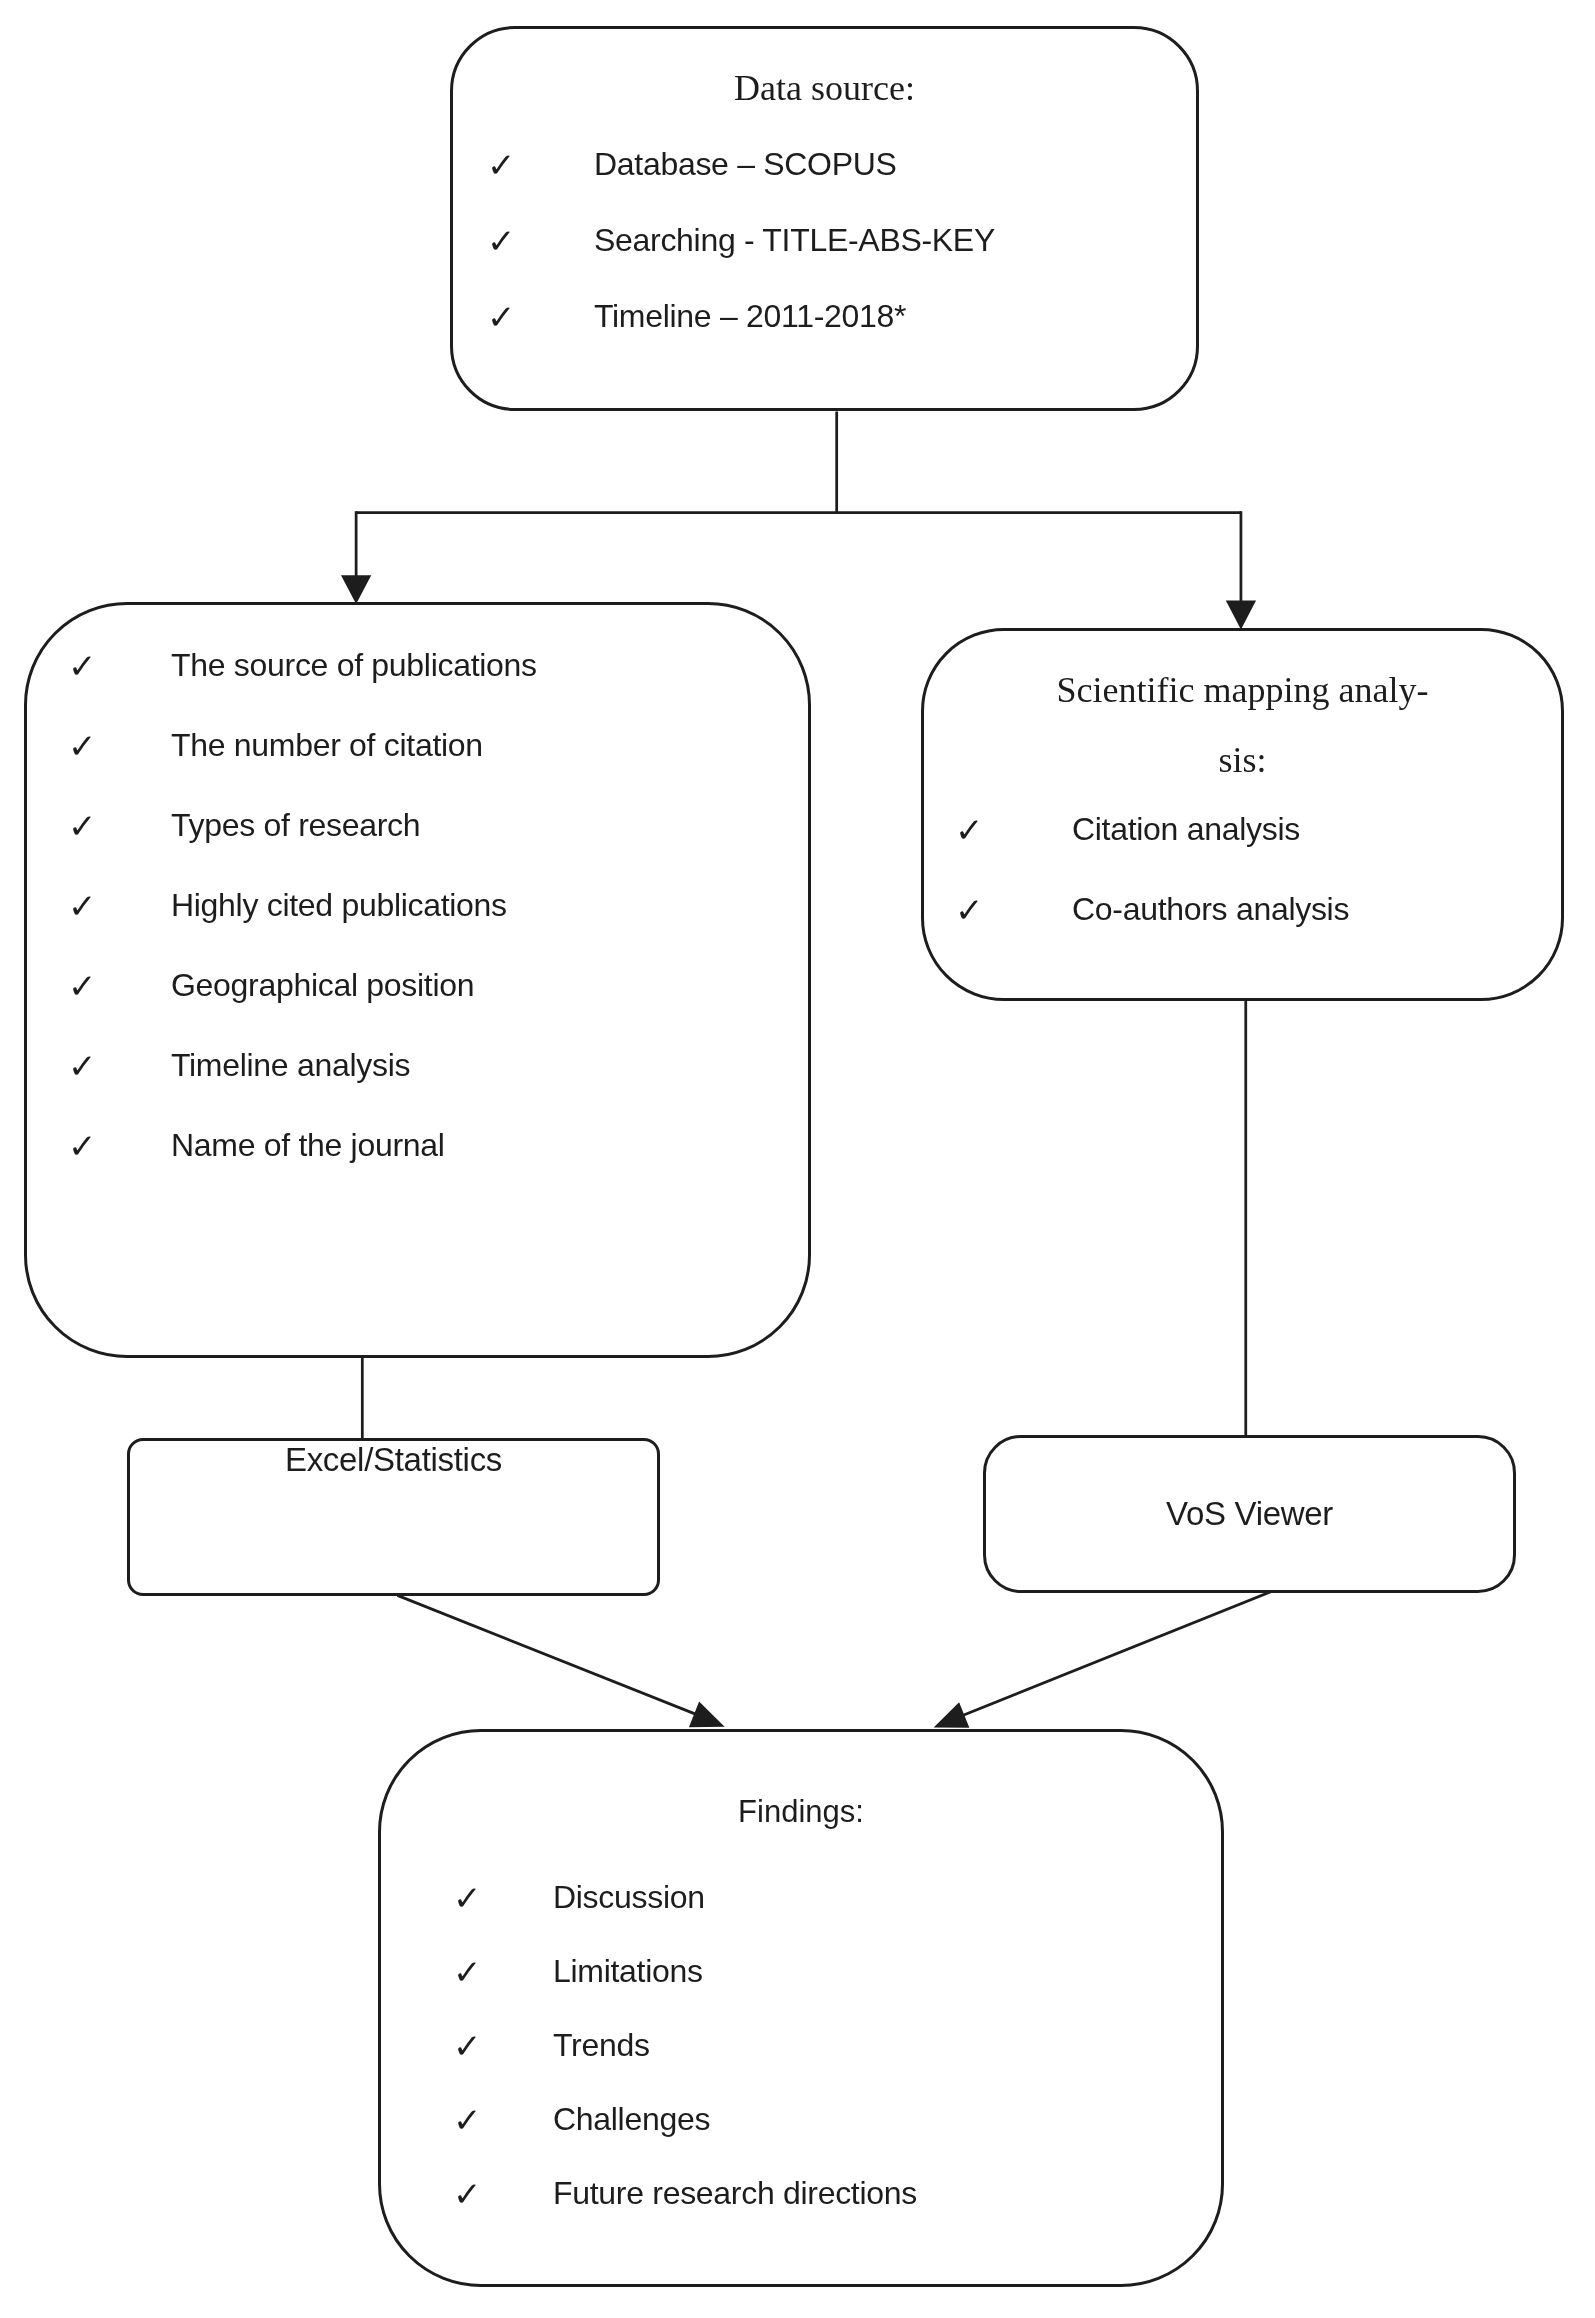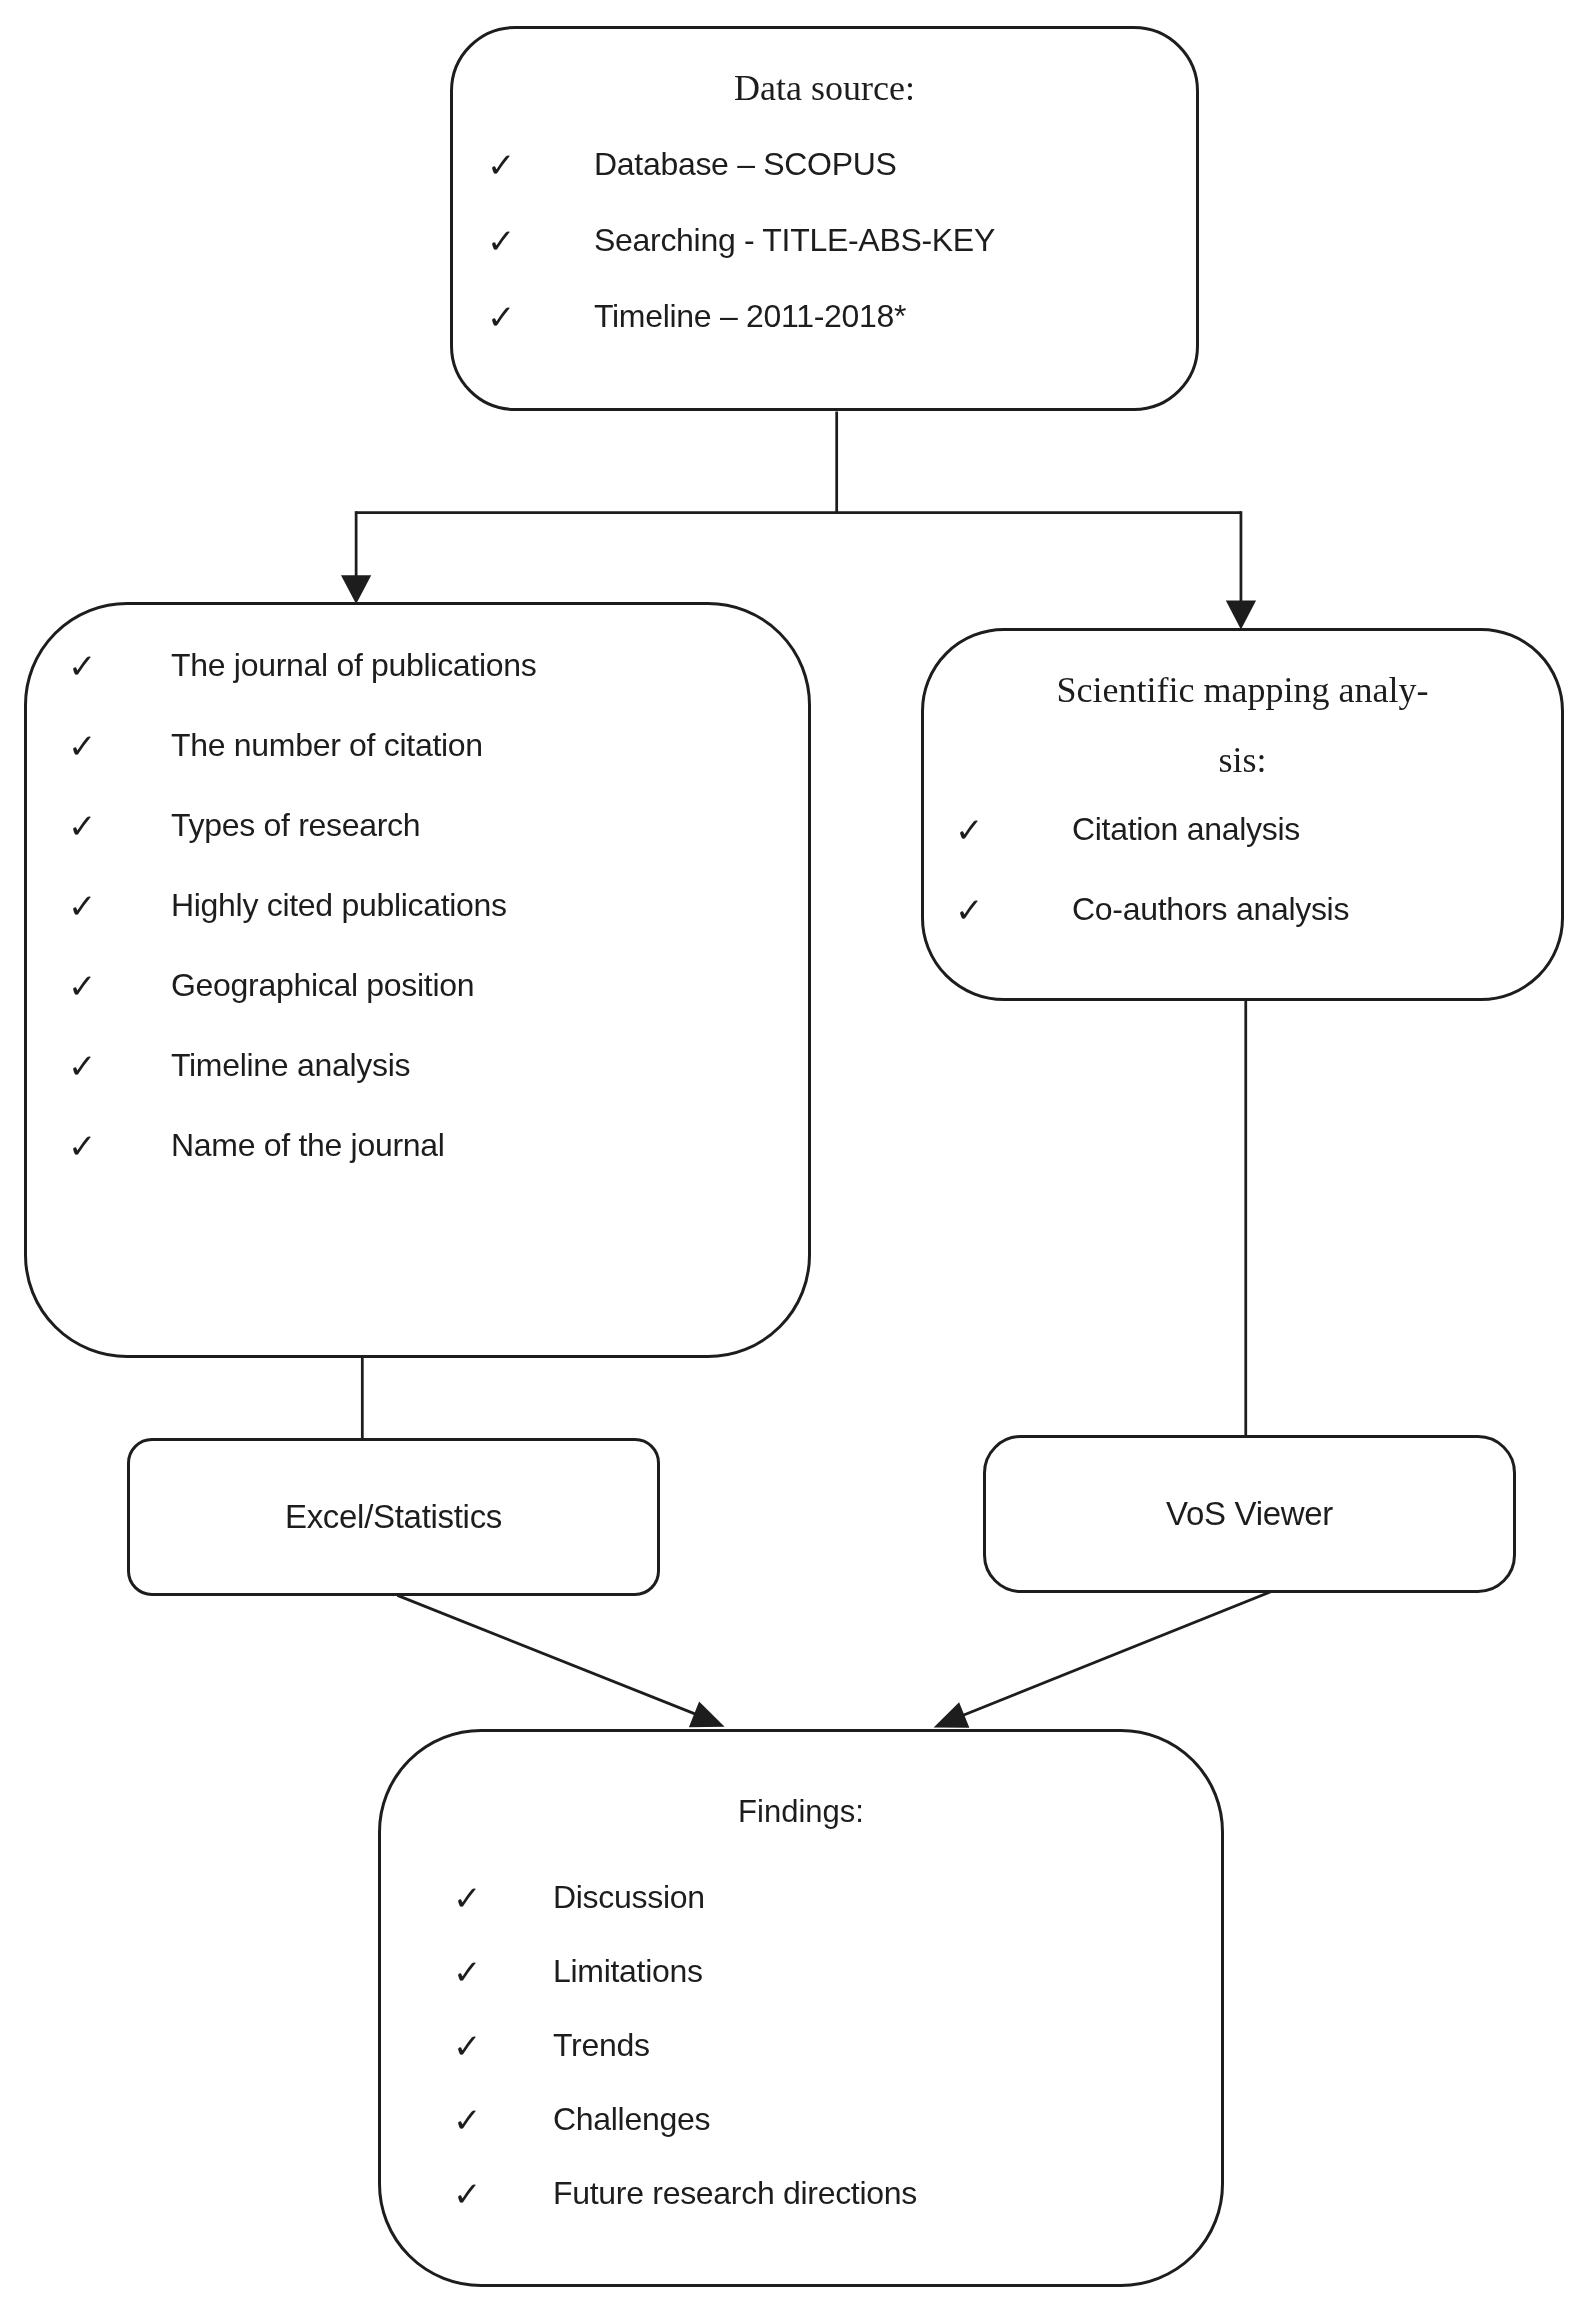--- a/index.html
+++ b/index.html
@@ -78,22 +78,22 @@
 
   
   #box-mapping { left: 921px; top: 628px; width: 643px; height: 373px; border-radius: 83px; }
   #box-mapping .box-title { margin-top: 38px; }
   #box-mapping .title-line2 { margin-top: 27px; }
   #box-mapping .rows { margin-top: 7.6px; padding-left: 31px; }
   #box-mapping .row { height: 80px; }
   #box-mapping .tick { width: 117px; }
 
   
-  #box-excel { left: 127px; top: 1438px; width: 533px; height: 158px; border-radius: 25px;
-               display: flex; align-items: center; justify-content: center; }
+  #box-excel { left: 127px; top: 1438px; width: 533px; height: 158px; border-radius: 16px;
+               display: flex; justify-content: center; }
   #box-vos   { left: 983px; top: 1435px; width: 533px; height: 158px; border-radius: 38px;
                display: flex; align-items: center; justify-content: center; }
 
   
   #box-findings { left: 378px; top: 1729px; width: 846px; height: 558px; border-radius: 103px; }
   #box-findings .box-title { margin-top: 58px; }
   #box-findings .rows { margin-top: 27.5px; padding-left: 72px; }
   #box-findings .row { height: 74px; }
   #box-findings .tick { width: 100px; }
 </style>
@@ -144,21 +144,21 @@
         <span class="tick">✓</span>
         <span class="item-text">Timeline – 2011-2018*</span>
       </div>
     </div>
   </div>
 
   <div class="box" id="box-performance">
     <div class="rows">
       <div class="row">
         <span class="tick">✓</span>
-        <span class="item-text">The journal of publications</span>
+        <span class="item-text">The source of publications</span>
       </div>
       <div class="row">
         <span class="tick">✓</span>
         <span class="item-text">The number of citation</span>
       </div>
       <div class="row">
         <span class="tick">✓</span>
         <span class="item-text">Types of research</span>
       </div>
       <div class="row">

